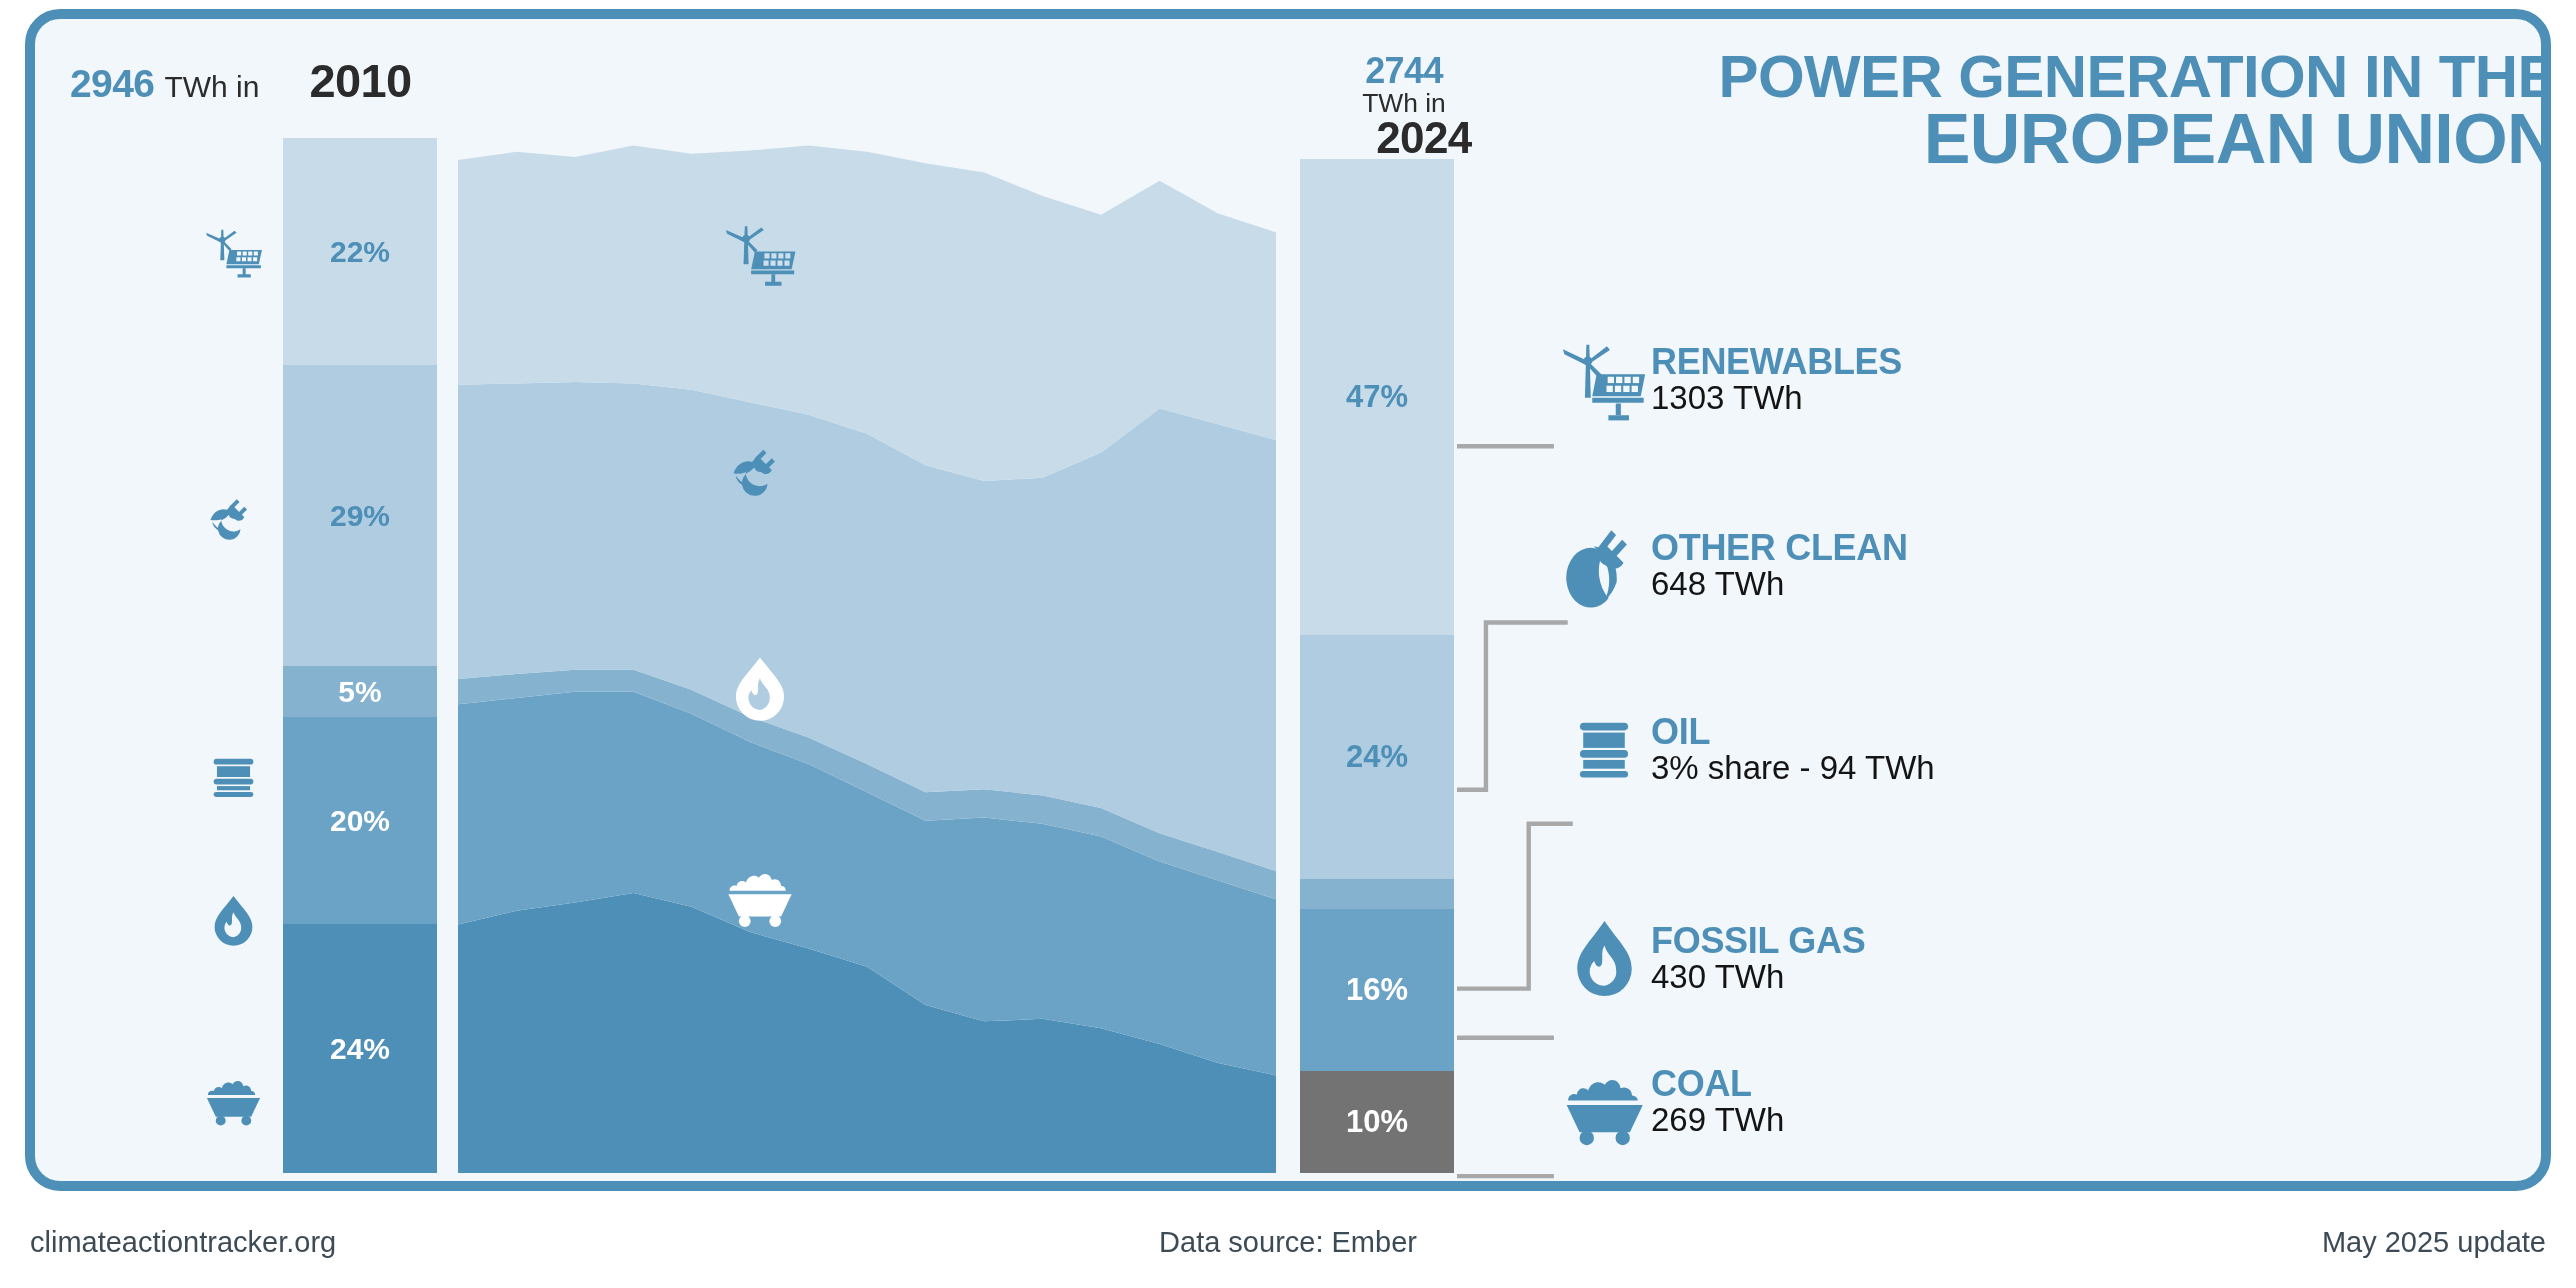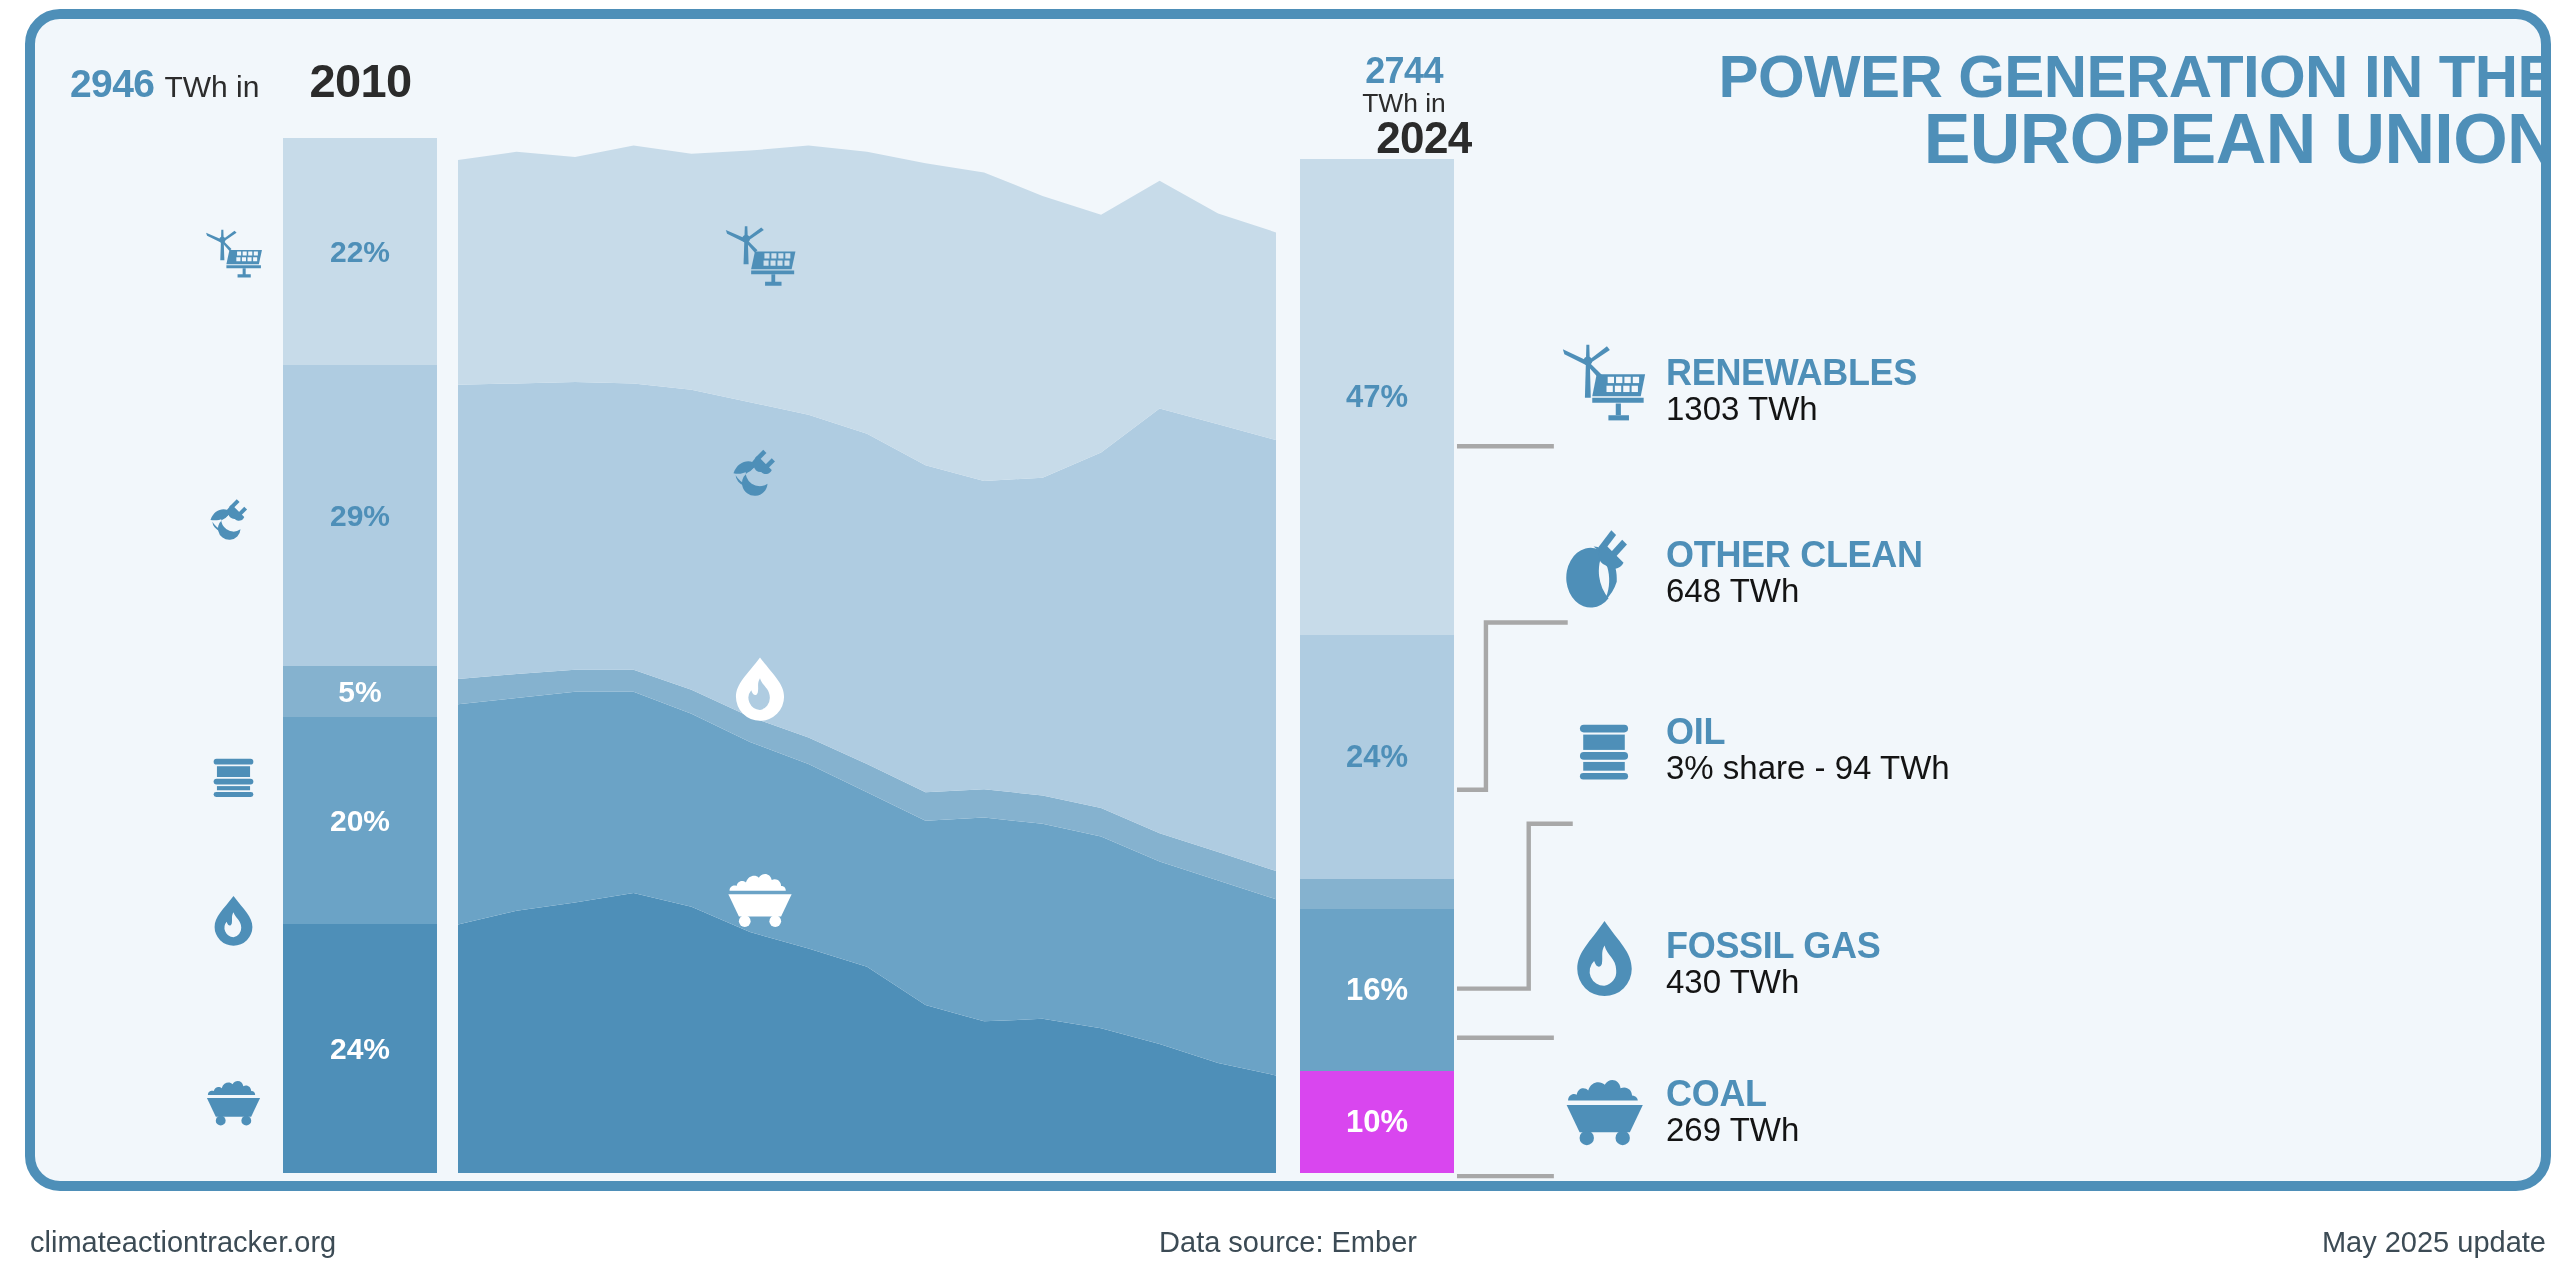--- a/index.html
+++ b/index.html
@@ -87,21 +87,21 @@
     display:flex; align-items:center; justify-content:center;
   }
 
   
   .connectors { position: absolute; left: 1418px; top: 119px; width: 164px; height: 1057px; }
 
   
   .legend { position: absolute; left: 1522px; top: 314px; width: 880px; }
   .leg-item {
     position: absolute; left: 0;
-    display: flex; align-items: flex-end; gap: 15px;
+    display: flex; align-items: center; gap: 0;
   }
   .leg-ic { width: 94px; display:flex; align-items:center; justify-content:center; flex: 0 0 94px; }
   .leg-txt { line-height: 1.06; }
   .leg-name {
     font-size: 36px; font-weight: 800; color: #4e8fb8;
     letter-spacing: -0.3px; display: block;
   }
   .leg-val { font-size: 33px; color: #141414; display: block; }
 
   
@@ -290,21 +290,21 @@
           <circle cx="45" cy="56" r="5"></circle>
         </svg>
       </div>
     </div>
 
     <div class="bar" id="bar2024">
       <div class="seg" style="height:47%;background:#c7dbe9;color:#4e8fb8">47%</div>
       <div class="seg" style="height:24%;background:#afcce1;color:#4e8fb8">24%</div>
       <div class="seg" style="height:3%;background:#85b2cf;color:#ffffff"></div>
       <div class="seg" style="height:16%;background:#6ba3c6;color:#ffffff">16%</div>
-      <div class="seg" style="height:10%;background:#d946ef;color:#ffffff">10%</div>
+      <div class="seg" style="height:10%;background:#737373;color:#ffffff">10%</div>
     </div>
 
     <div class="connectors">
       <svg width="164" height="1057" fill="none" stroke="#a8a8a8" stroke-width="7" viewBox="0 0 260 1680">
 
         <path d="M6 490 H160"></path>
 
         <path d="M6 1036 H52 V770 H182"></path>
 
         <path d="M6 1352 H120 V1090 H190"></path>

